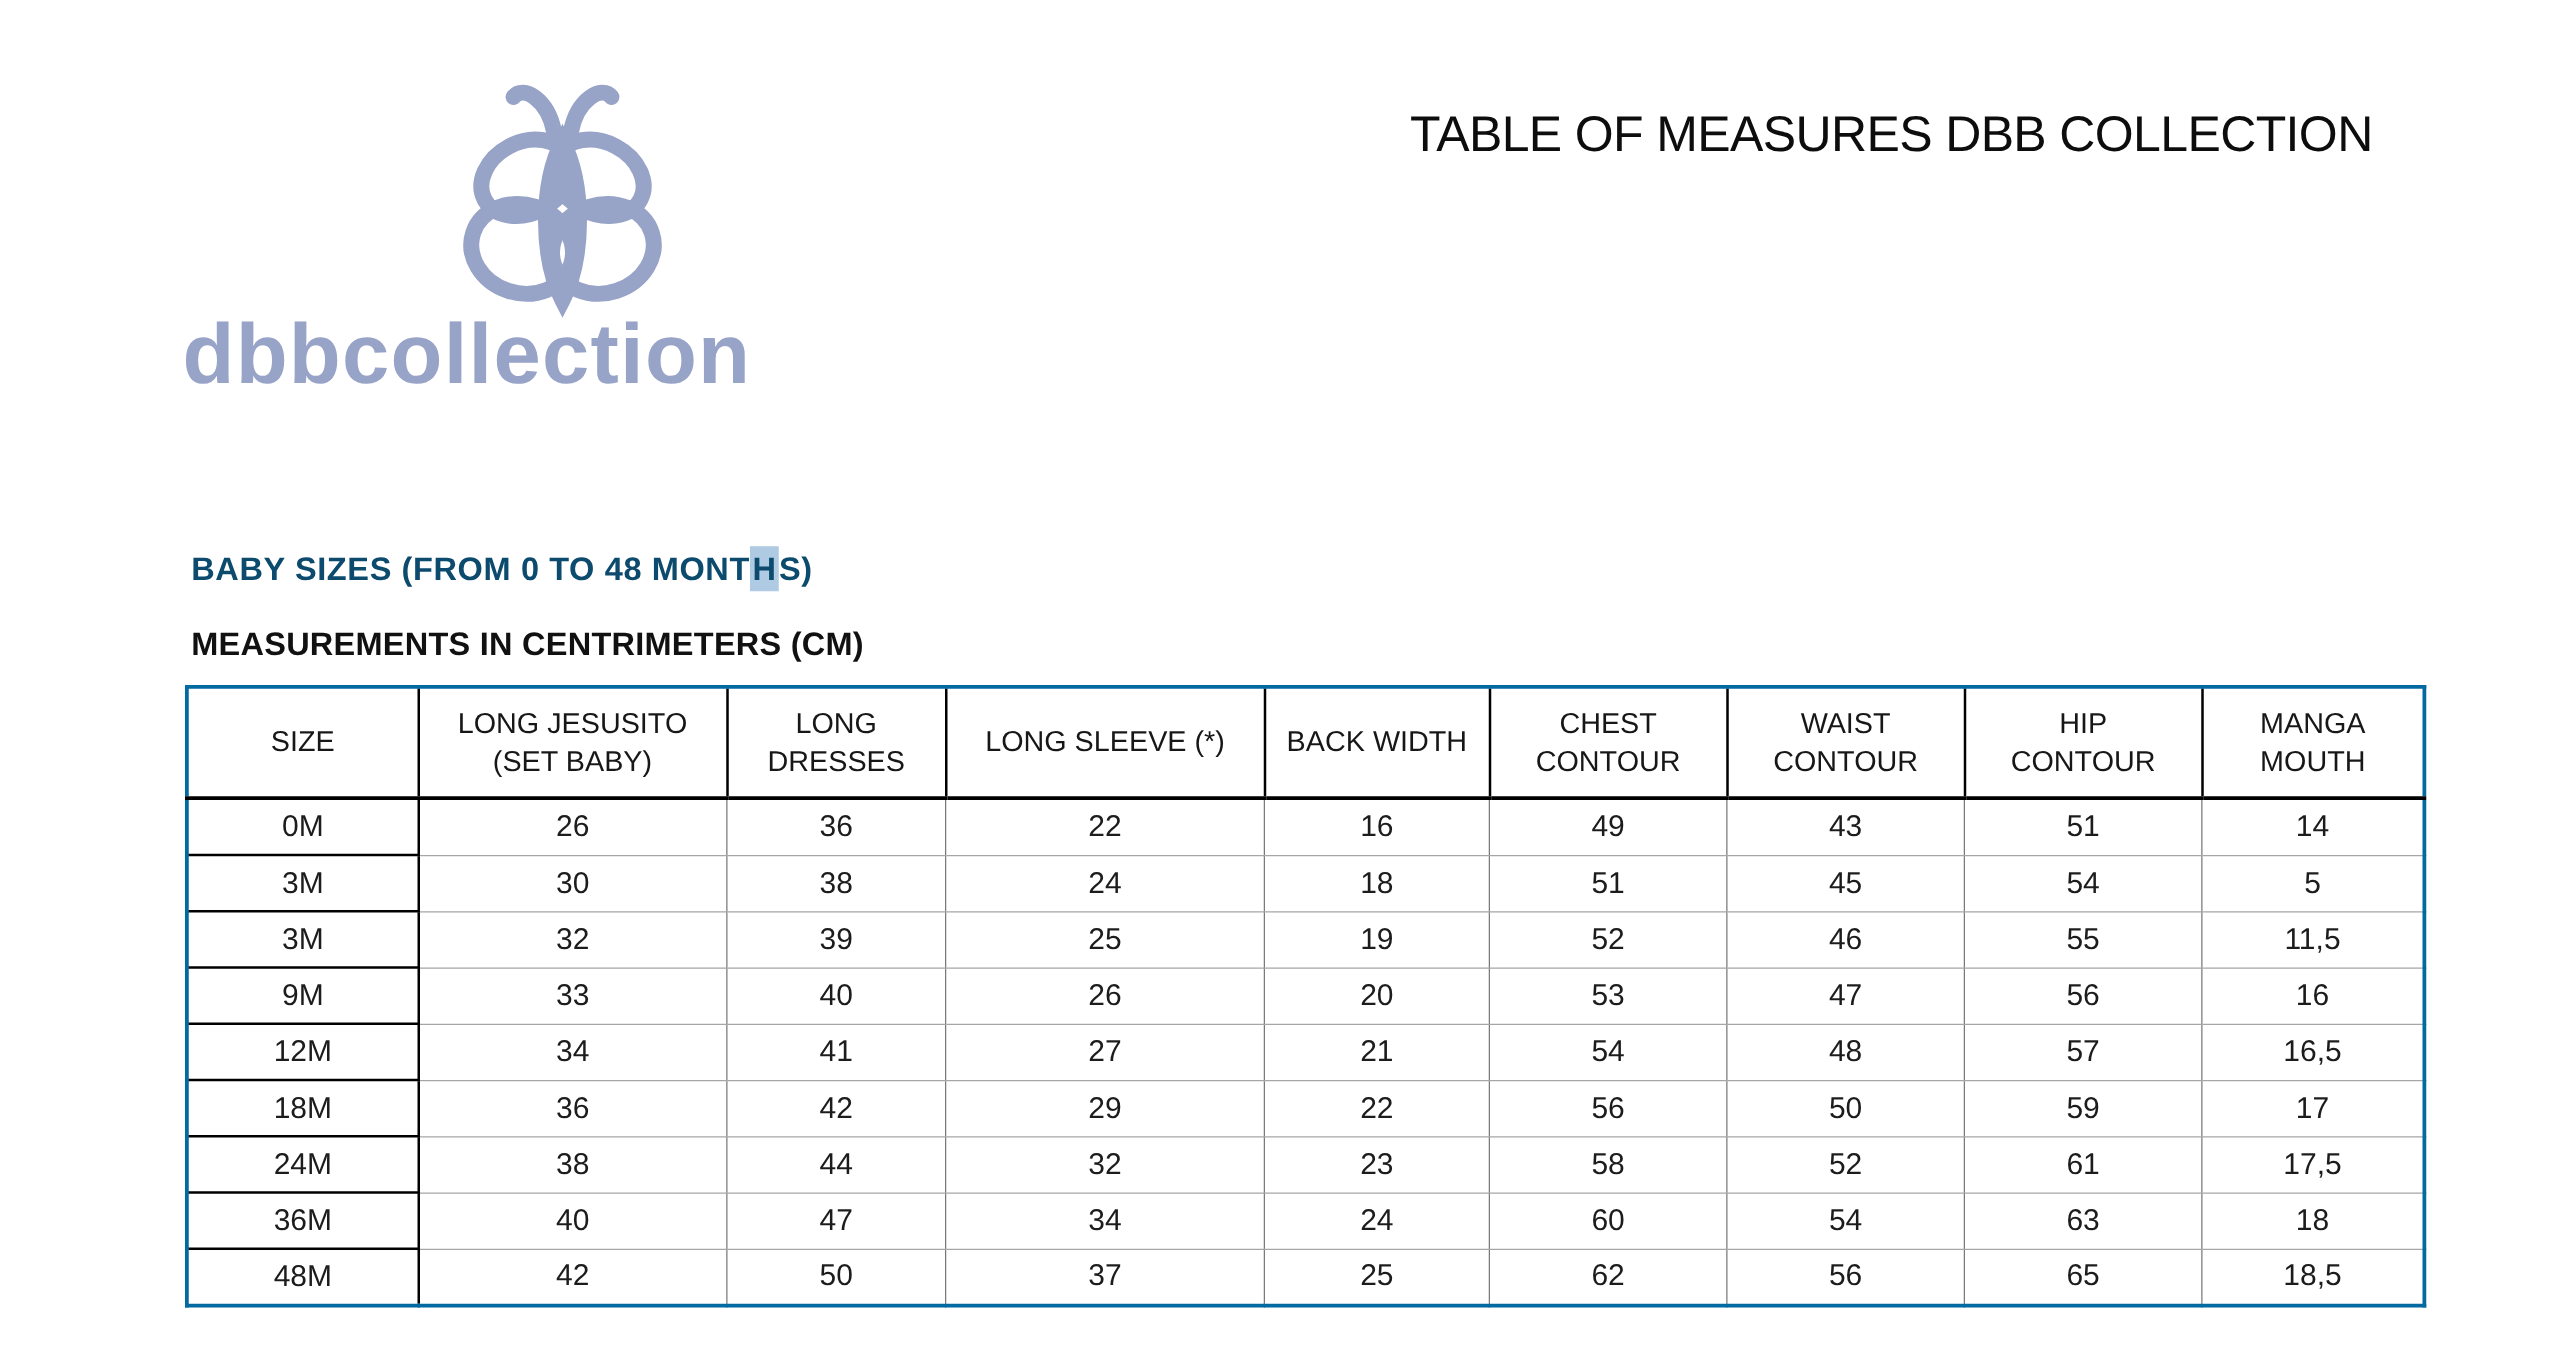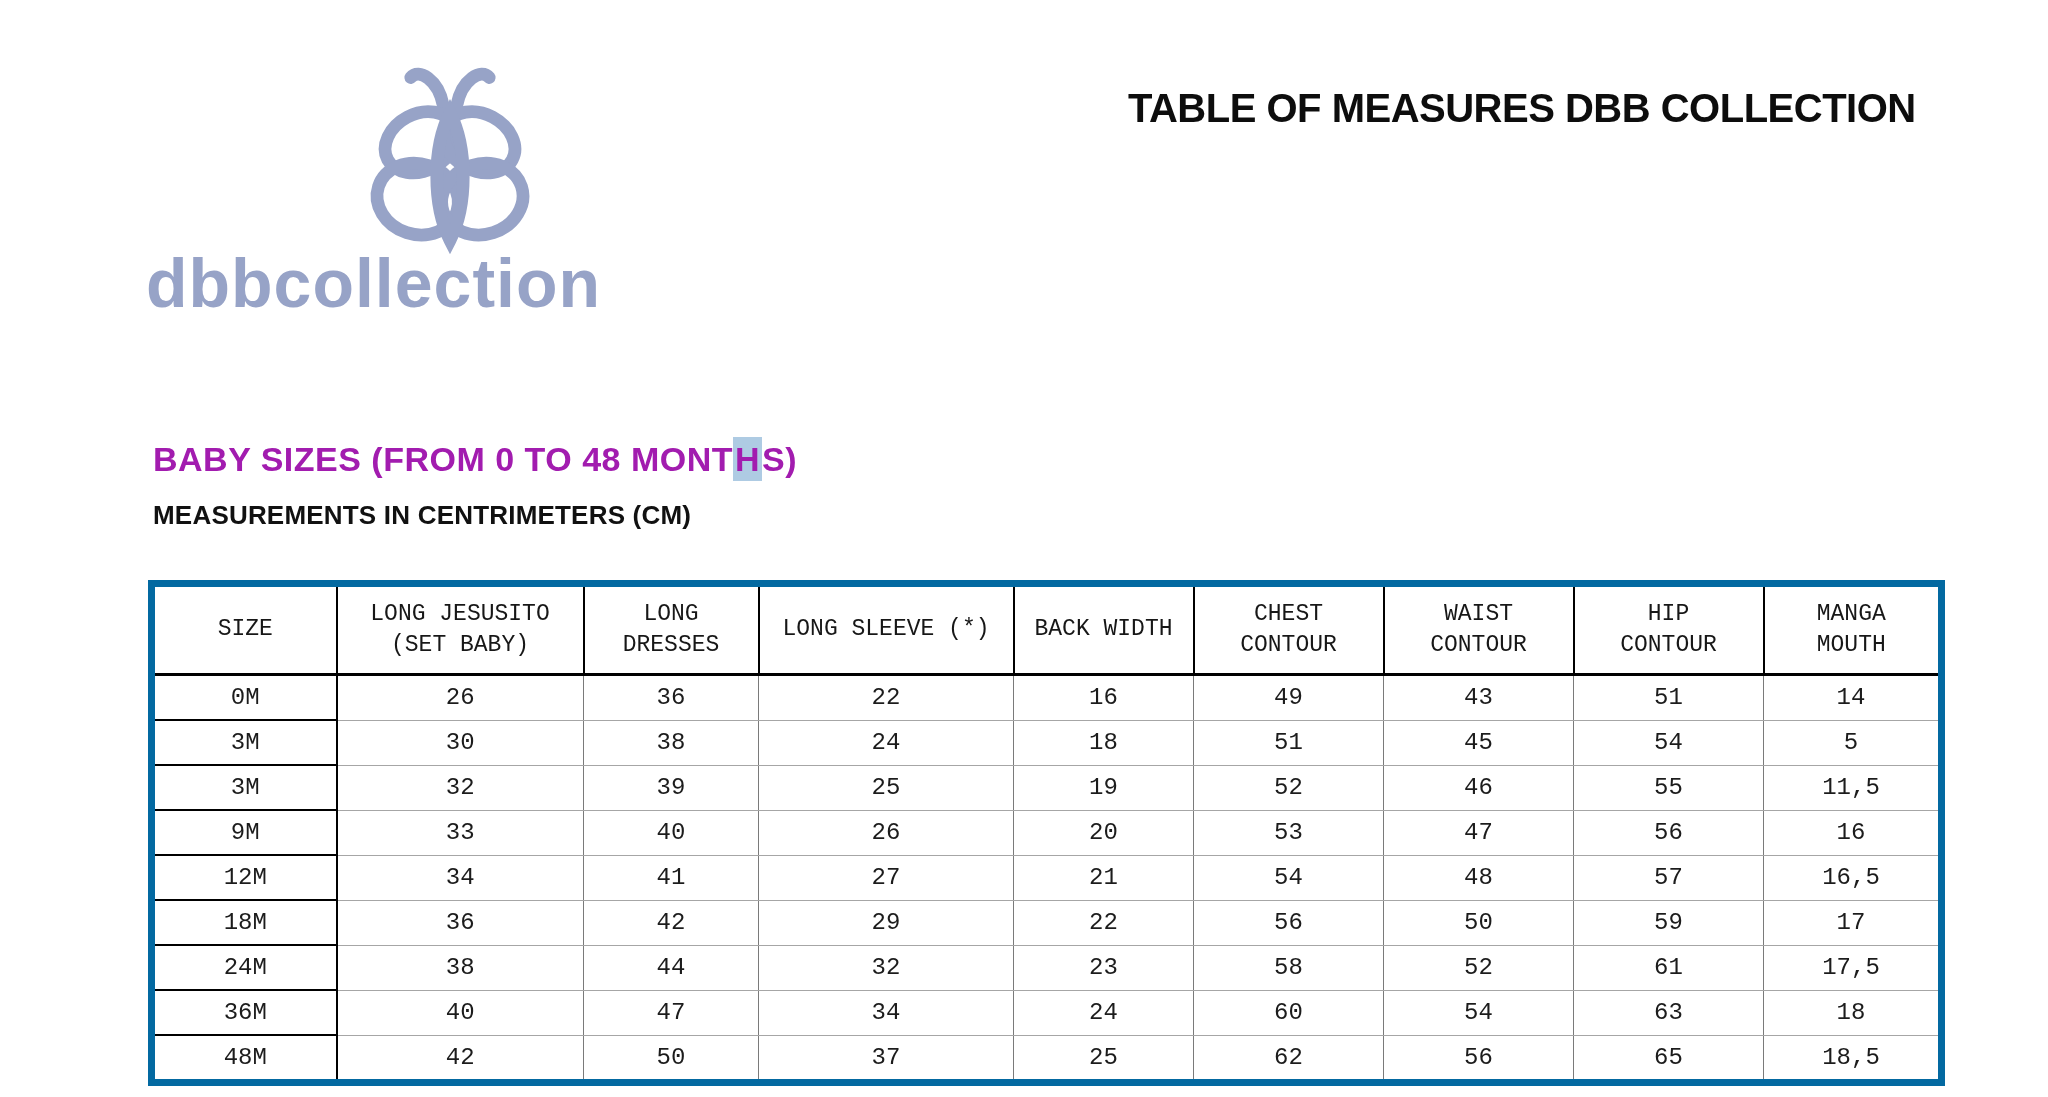--- a/index.html
+++ b/index.html
@@ -10,38 +10,38 @@
   
   #butterfly{position:absolute;left:352px;top:52px;width:196px;height:206px;}
   #logo-text{
     position:absolute;left:146px;top:244px;width:640px;
     font-size:68px;font-weight:bold;letter-spacing:1px;color:#97a3c7;
     font-family:"Liberation Sans",sans-serif;
   }
   
   #doc-title{
     position:absolute;left:1128px;top:86px;width:880px;
-    font-size:40px;font-weight:bold;color:#0d0d0d;letter-spacing:-0.5px;white-space:nowrap;
+    font-size:40px;font-weight:normal;color:#0d0d0d;letter-spacing:-0.5px;white-space:nowrap;
   }
   
   #section-heading{
     position:absolute;left:153px;top:440px;
-    font-size:34px;font-weight:bold;color:#a21caf;letter-spacing:0.5px;white-space:nowrap;
+    font-size:26px;font-weight:bold;color:#0c4a6e;letter-spacing:0.5px;white-space:nowrap;
   }
   #section-heading .hl{background:#aecbe3;padding:3px 2px;}
   #section-subtitle{
     position:absolute;left:153px;top:500px;
     font-size:26px;font-weight:bold;color:#111;letter-spacing:0.2px;white-space:nowrap;
   }
   
   #measures-table{
-    position:absolute;left:148px;top:580px;
+    position:absolute;left:148px;top:548px;
     border-collapse:collapse;table-layout:fixed;width:1790px;
-    border:7px solid #0369a1;
-    font-family:Liberation Mono, monospace;
+    border:3px solid #0369a1;
+    font-family:Liberation Sans, sans-serif;
   }
   #measures-table th{
     border:2px solid #000;border-bottom:3px solid #000;
     height:86px;font-weight:400;font-size:23px;color:#171717;
     white-space:pre-line;line-height:1.35;text-align:center;vertical-align:middle;
     padding:0 2px;
   }
   #measures-table td{
     height:41px;text-align:center;vertical-align:middle;
     font-size:24px;color:#1c1c1c;

